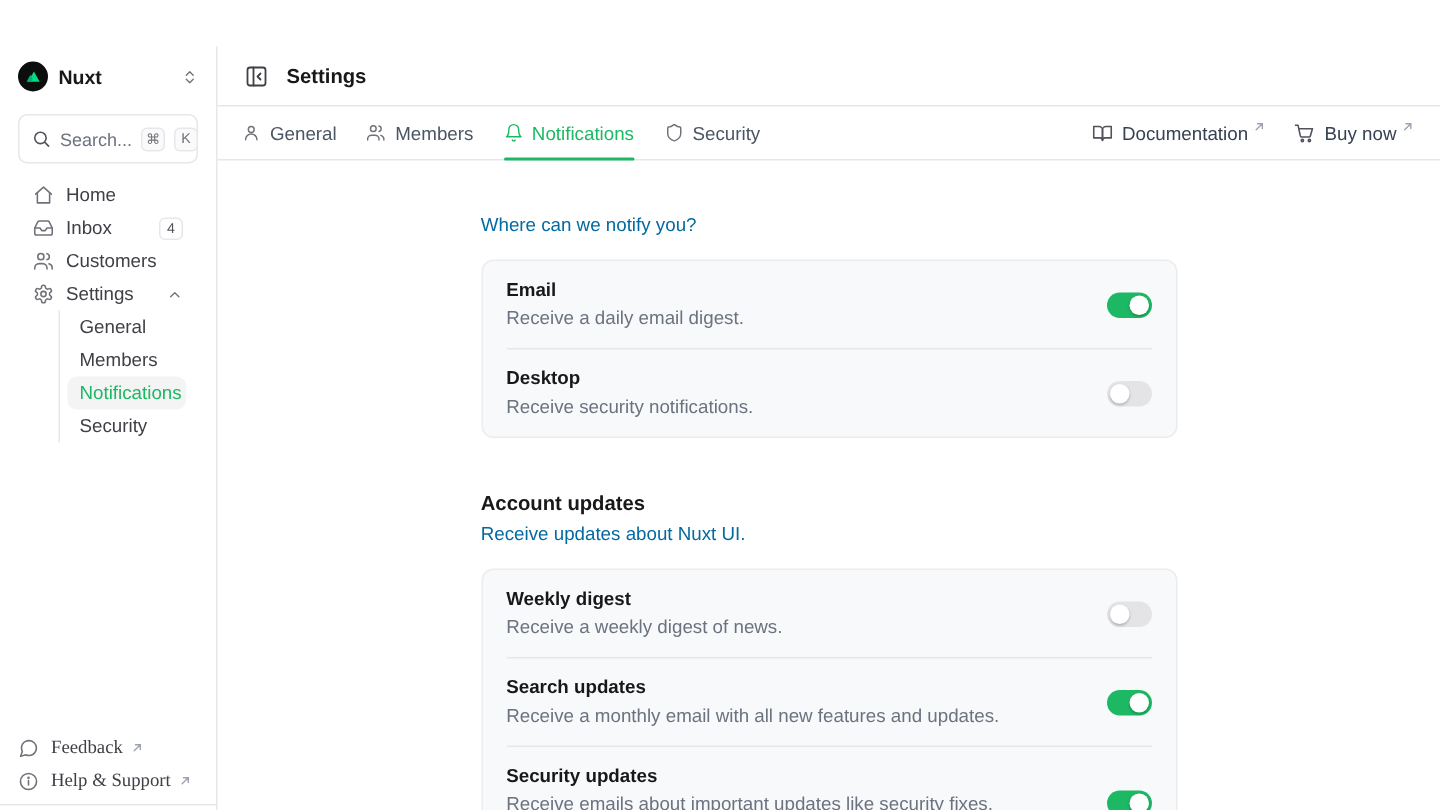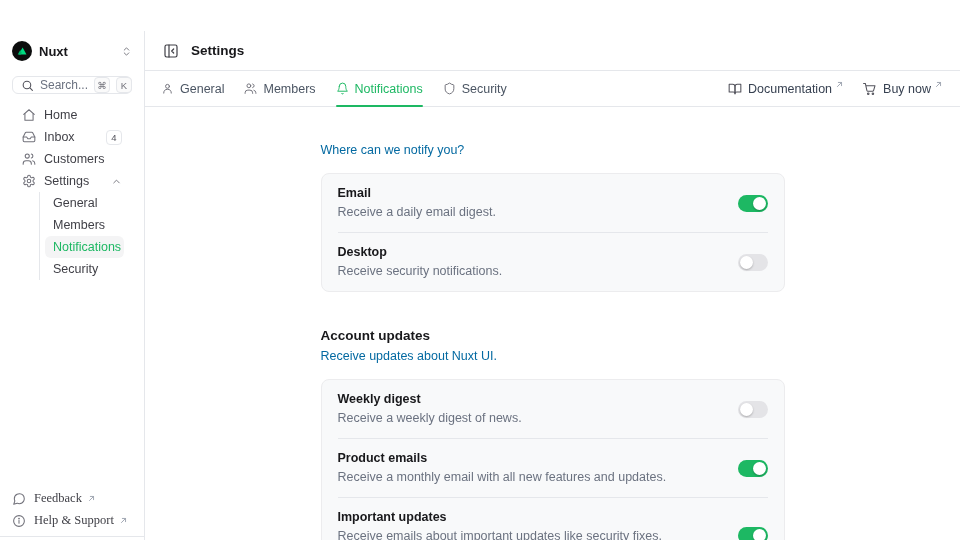--- a/index.html
+++ b/index.html
@@ -7,21 +7,21 @@
   body { font-family:"Liberation Sans","DejaVu Sans",sans-serif; font-size:12.5px; color:#1c1c21; }
   .app { width:960px; height:540px; display:flex; background:#fff;margin-top:31px; }
 
   
   .sidebar { width:145px; min-width:145px; height:100%; border-right:1px solid #e5e7eb; display:flex; flex-direction:column; background:#fff; }
   .brand-row { height:40px; display:flex; align-items:center; gap:7px; padding:0 12px; cursor:pointer; }
   .brand-logo { width:20px; height:20px; border-radius:50%; background:#0c0d0d; display:flex; align-items:center; justify-content:center; flex:none; }
   .brand-name { font-weight:700; font-size:13px; color:#18181b; }
   .brand-row .chevrons { margin-left:auto; color:#71717a; }
 
-  .search-btn { margin:5px 12px 8px; height:18px; border:1px solid #e5e7eb; border-radius:6px; background:#fff;
+  .search-btn { margin:5px 12px 8px; height:33px; border:1px solid #e5e7eb; border-radius:6px; background:#fff;
     display:flex; align-items:center; gap:6px; padding:0 5px 0 8px; color:#71717a; cursor:pointer; }
   .search-btn .s-label { flex:1; text-align:left; font-size:12px; color:#6b7280; }
   .kbd { min-width:16px; height:16px; padding:0 3px; border:1px solid #e5e7eb; border-radius:4px; background:#fafafa;
     font-size:9.5px; color:#71717a; display:flex; align-items:center; justify-content:center; }
 
   .nav { padding:2px 20px; }
   .nav-item { height:22px; display:flex; align-items:center; gap:8px; color:#3f3f46; border-radius:6px; cursor:pointer; padding:0 2px; }
   .nav-item .ico { color:#71717a; display:flex; flex:none; }
   .nav-item .grow { flex:1; }
   .badge { min-width:16px; height:15px; padding:0 3px; border:1px solid #e5e7eb; border-radius:4px; font-size:9.5px;
@@ -336,30 +336,30 @@
               <div>
                 <div class="row-title">Weekly digest</div>
                 <div class="row-desc">Receive a weekly digest of news.</div>
               </div>
               <span class="switch">
                   <span class="knob"></span>
                 </span>
             </div>
             <div class="row">
               <div>
-                <div class="row-title">Product emails</div>
+                <div class="row-title">Search updates</div>
                 <div class="row-desc">Receive a monthly email with all new features and updates.</div>
               </div>
               <span class="switch on">
                   <span class="knob"></span>
                 </span>
             </div>
             <div class="row">
               <div>
-                <div class="row-title">Important updates</div>
+                <div class="row-title">Security updates</div>
                 <div class="row-desc">Receive emails about important updates like security fixes, maintenance, etc.</div>
               </div>
               <span class="switch on">
                   <span class="knob"></span>
                 </span>
             </div>
           </div>
         </div>
 
       </div>

